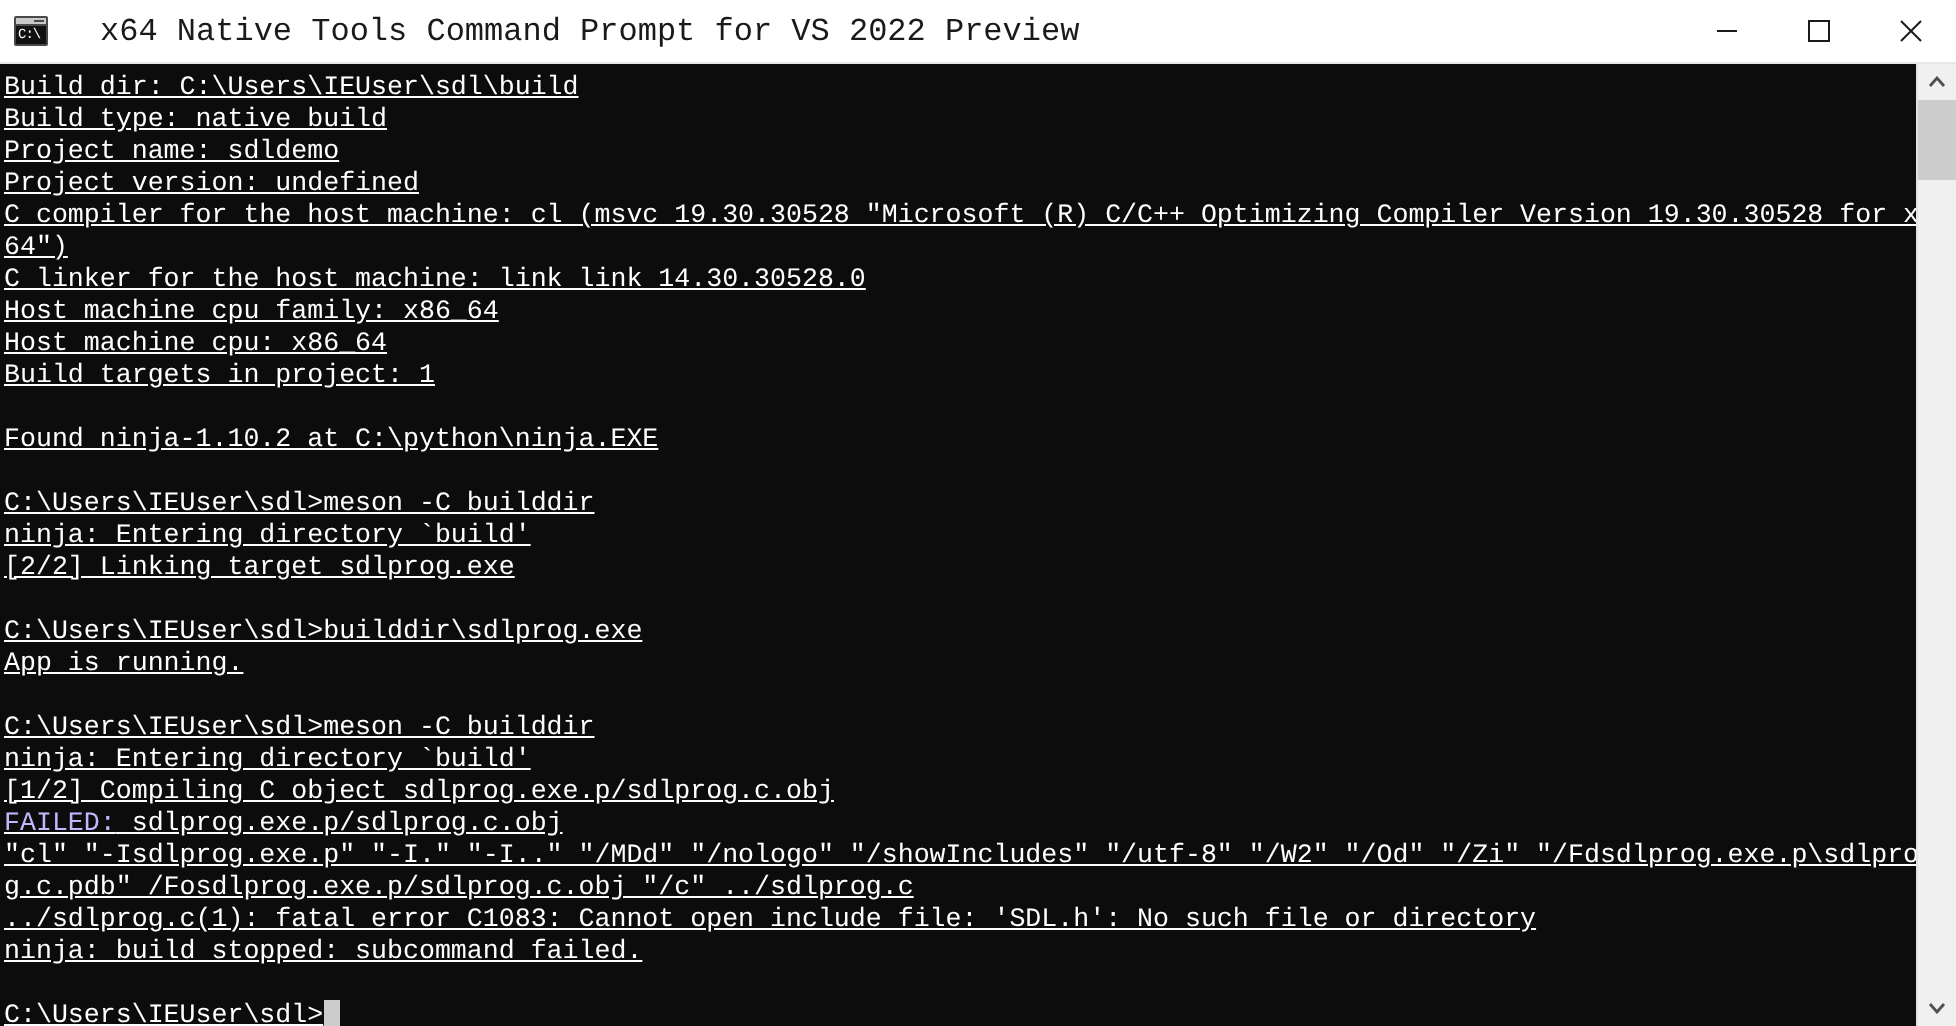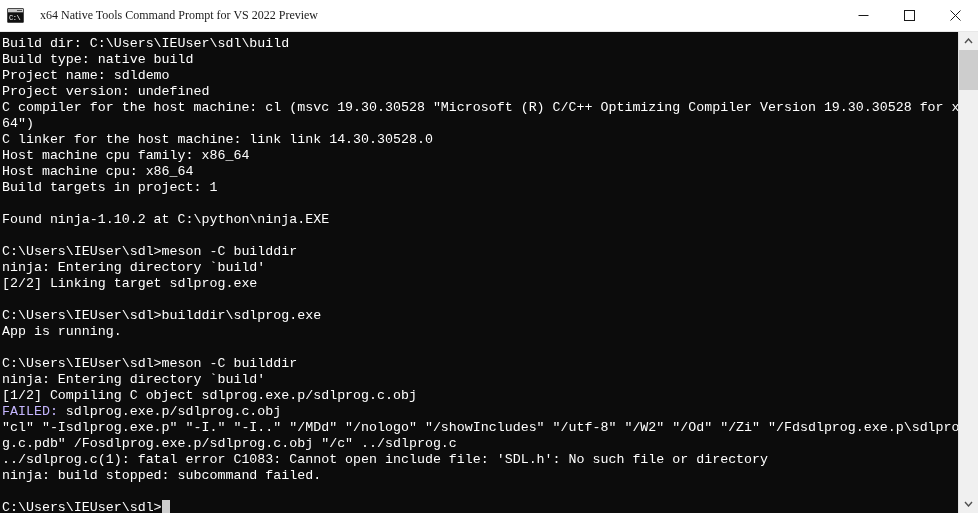--- a/index.html
+++ b/index.html
@@ -70,25 +70,25 @@
     top: 4px; left: 0; right: 0; bottom: 0;
     background: #111111;
     color: #ffffff;
     font-family: "Liberation Mono", monospace;
     font-size: 7px;
     line-height: 10px;
     letter-spacing: -0.5px;
     padding-left: 1px;
   }
   .title-text {
-    font-size: 12px;
+    font-size: 16px;
     color: #1a1a1a;
-    margin-left: 16px;
+    margin-left: 26px;
     white-space: nowrap;
-    font-family: Liberation Serif, serif;
+    font-family: Liberation Mono, monospace;
   }
   .win-controls {
     display: flex;
     height: 31px;
     flex: 0 0 auto;
   }
   .win-btn {
     width: 46px;
     height: 31px;
     display: flex;
@@ -111,20 +111,21 @@
     flex: 1;
     background: #0c0c0c;
     color: #ffffff;
     font-family: "Liberation Mono", monospace;
     font-size: 13.3px;
     line-height: 16px;
     padding: 4px 0 12px 2px;
     overflow: hidden;
     white-space: pre;
     letter-spacing: 0px;
+    text-decoration: underline;
   }
   .tline {
     height: 16px;
     white-space: pre;
     font-family: "Liberation Mono", monospace;
   }
   .seg-err { color: #c4b5fd; }
   .cursor {
     display: inline-block;
     width: 8px;

